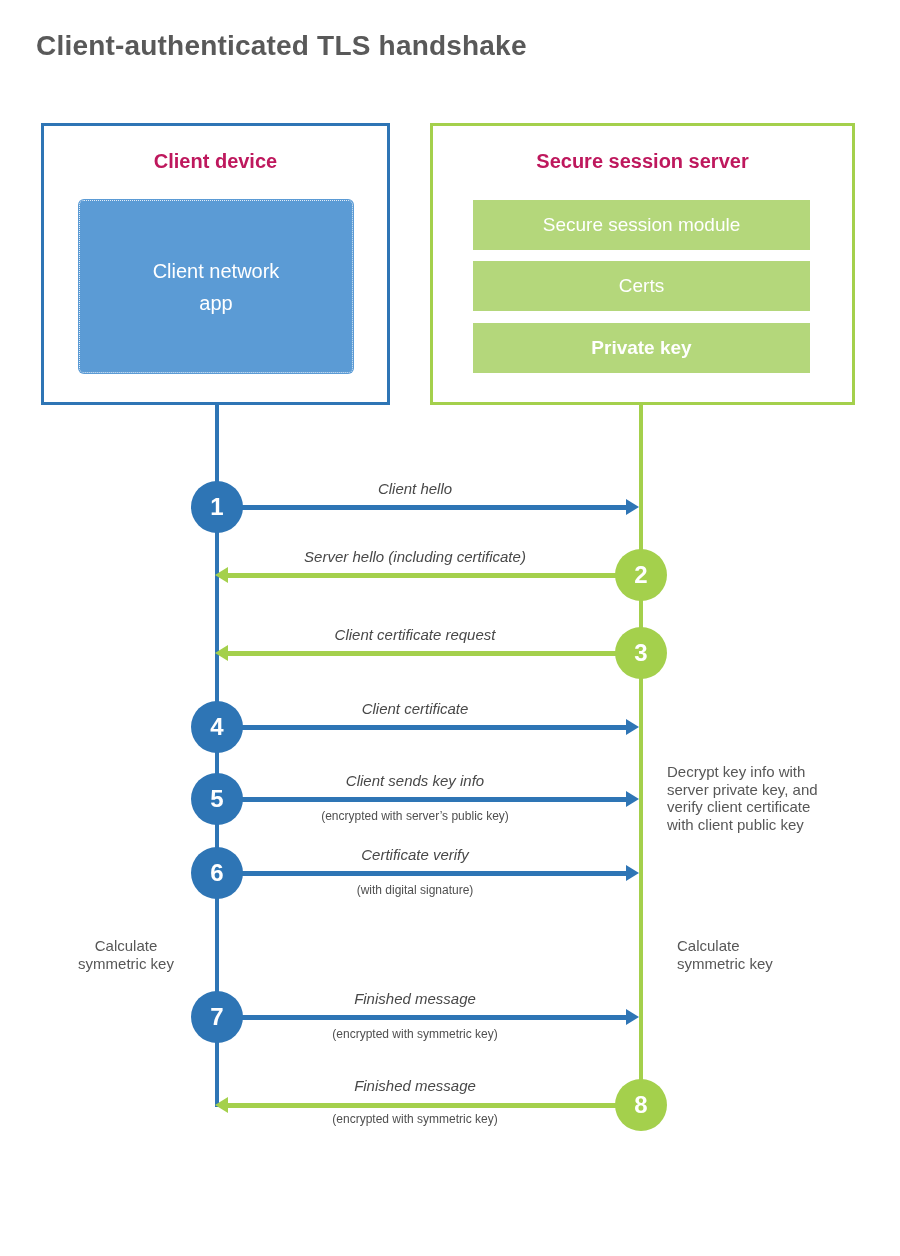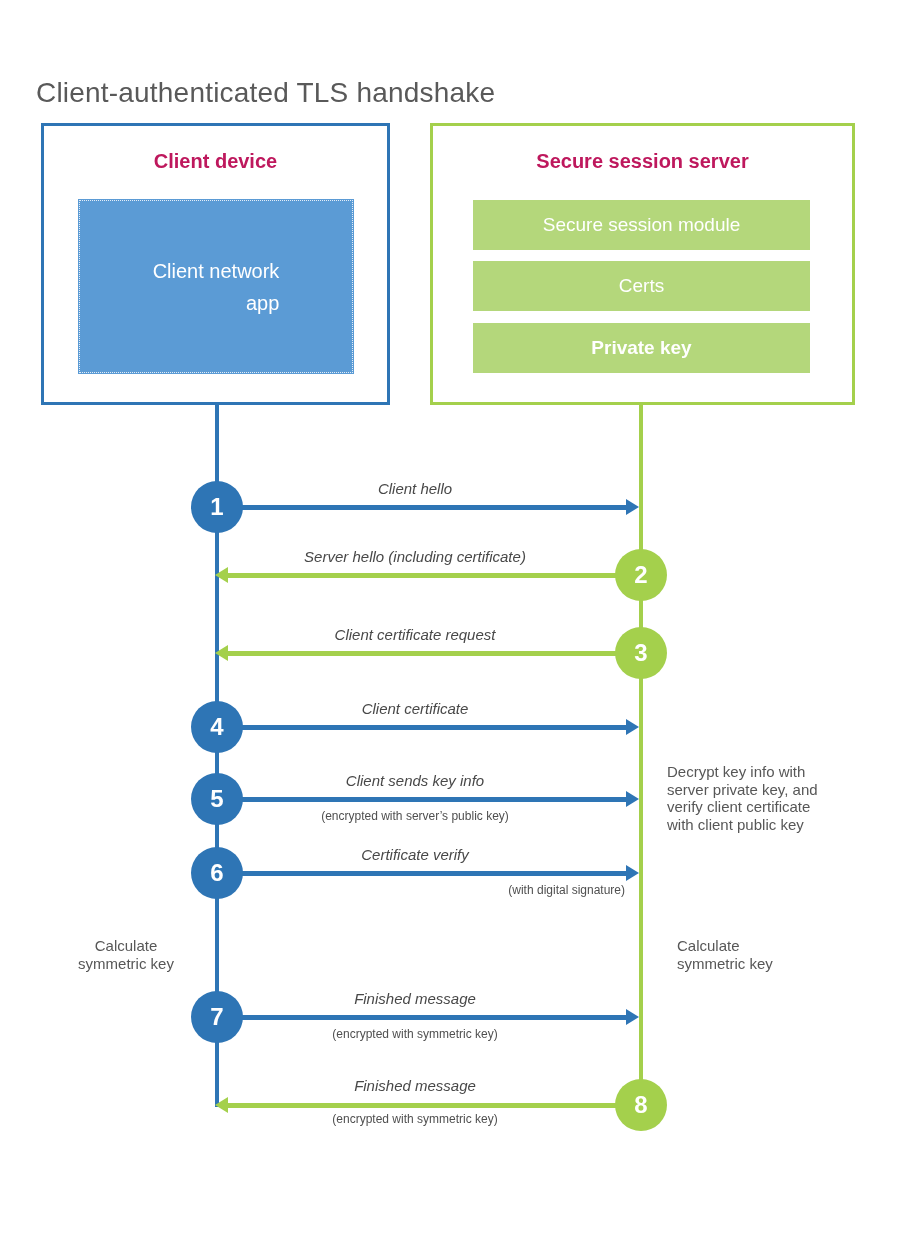--- a/index.html
+++ b/index.html
@@ -1,30 +1,30 @@
 <!DOCTYPE html>
 <html><head>
 <meta charset="utf-8">
 <style>
   html,body{margin:0;padding:0;background:#ffffff;}
   body{font-family:"Liberation Sans","DejaVu Sans",sans-serif;}
   .canvas{position:relative;width:900px;height:1256px;background:#ffffff;overflow:hidden;}
 
-  .page-title{position:absolute;left:36px;top:30px;font-size:28px;font-weight:400;color:#595959;letter-spacing:.2px;margin-top:47px;}
+  .page-title{position:absolute;left:36px;top:30px;font-size:28px;font-weight:700;color:#595959;letter-spacing:.2px;}
 
   
   .actor-box{position:absolute;top:123px;height:282px;background:#ffffff;box-sizing:border-box;z-index:2;}
   .client-box{left:41px;width:349px;border:3px solid #2e75b5;}
   .server-box{left:430px;width:425px;border:3px solid #a4d04c;}
   .actor-title{margin-top:24px;text-align:center;font-size:20px;font-weight:700;color:#be185d;}
 
   .app-box{position:absolute;left:34px;top:73px;width:276px;height:175px;background:#5b9bd5;
            outline:1px dotted #e4eef8;outline-offset:-2px;
-           display:flex;align-items:center;justify-content:center;text-align:right;
-           color:#ffffff;font-size:20px;line-height:1.6;white-space:pre-line;}
+           display:flex;align-items:center;justify-content:center;text-align:center;
+           color:#ffffff;font-size:20px;line-height:1.6;white-space:pre-line;border-radius:6px;}
 
   .module-bar{position:absolute;left:40px;width:337px;height:50px;background:#b4d77b;
               text-align:center;line-height:50px;color:#ffffff;font-size:19px;}
 
   
   .lifeline{position:absolute;top:404px;width:4px;z-index:1;}
   .lifeline.blue{left:215px;height:703px;background:#2e75b5;}
   .lifeline.green{left:639px;height:701px;background:#a4d04c;}
 
   
@@ -113,21 +113,21 @@
   <div class="lbl" style="top:480px;">Client hello</div>
   <div class="lbl" style="top:548px;">Server hello (including certificate)</div>
   <div class="lbl" style="top:626px;">Client certificate request</div>
   <div class="lbl" style="top:700px;">Client certificate</div>
   <div class="lbl" style="top:772px;">Client sends key info</div>
   <div class="lbl" style="top:846px;">Certificate verify</div>
   <div class="lbl" style="top:990px;">Finished message</div>
   <div class="lbl" style="top:1077px;">Finished message</div>
 
   <div class="sub" style="top:809px;">(encrypted with server’s public key)</div>
-  <div class="sub" style="top:883px;text-align:right;">(with digital signature)</div>
+  <div class="sub" style="top:883px;">(with digital signature)</div>
   <div class="sub" style="top:1027px;">(encrypted with symmetric key)</div>
   <div class="sub" style="top:1112px;">(encrypted with symmetric key)</div>
 
   <div class="note note-decrypt">Decrypt key info with
 server private key, and
 verify client certificate
 with client public key</div>
   <div class="note note-calc-left">Calculate
 symmetric key</div>
   <div class="note note-calc-right">Calculate

